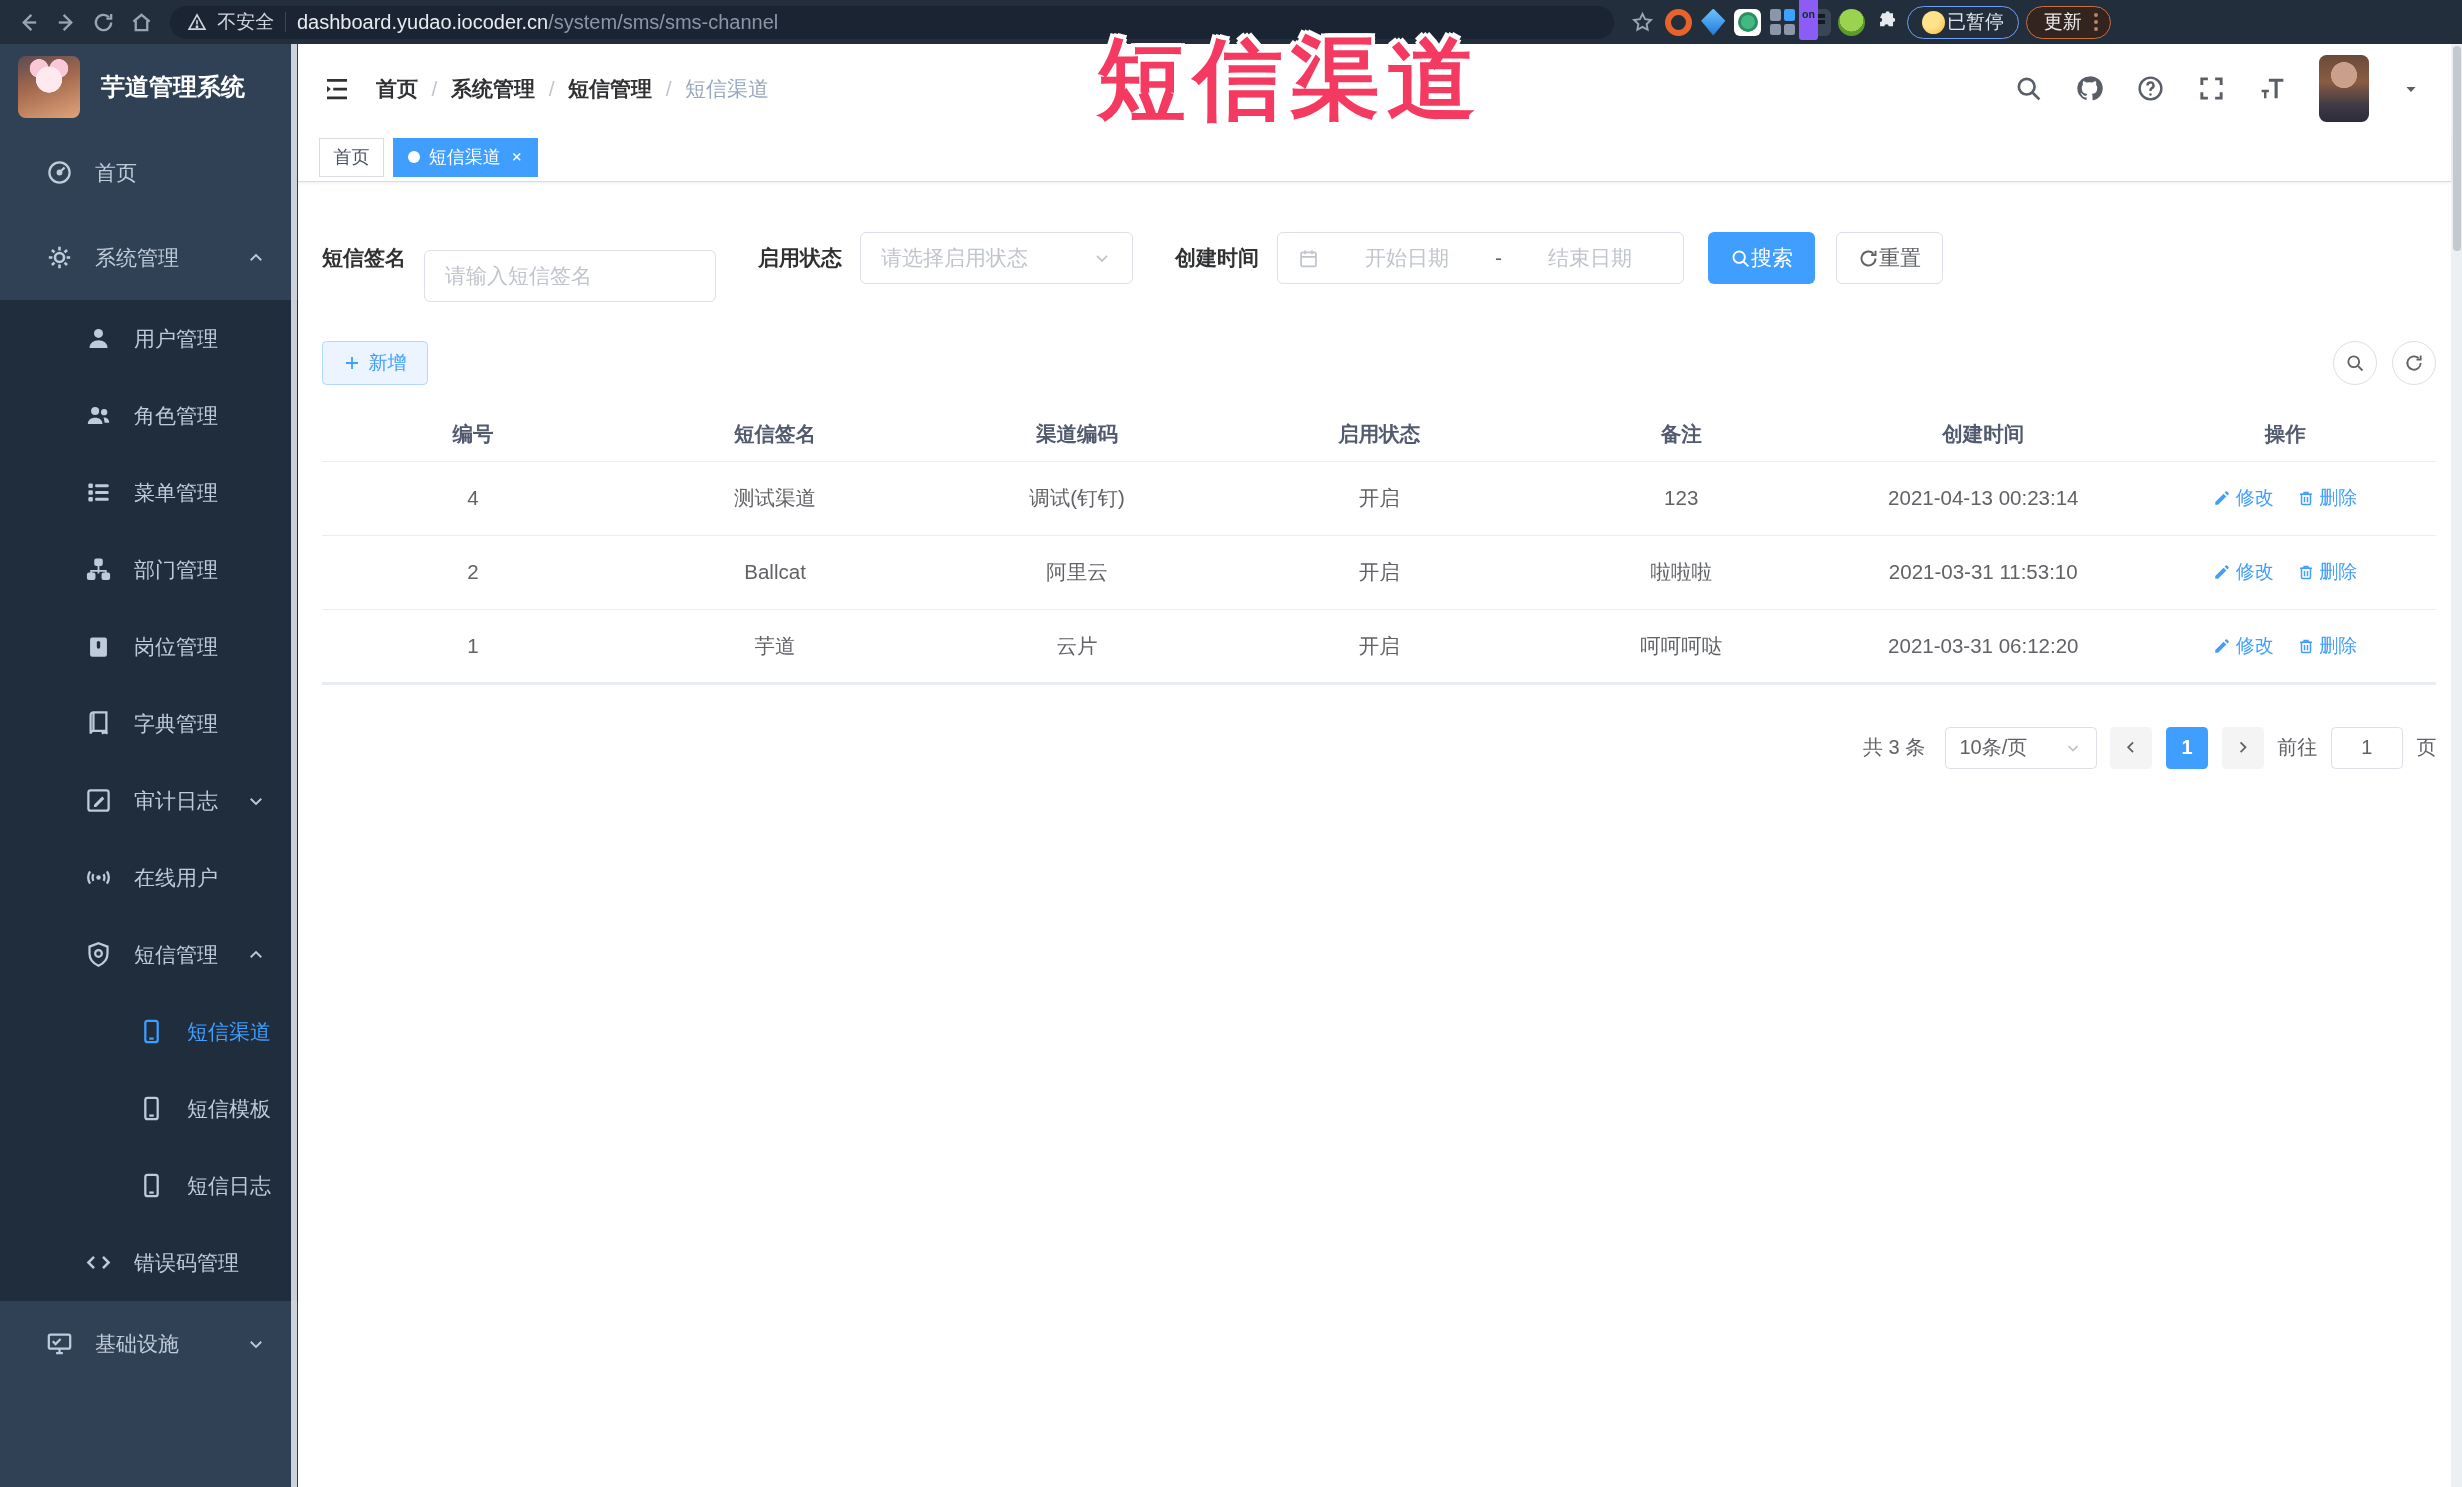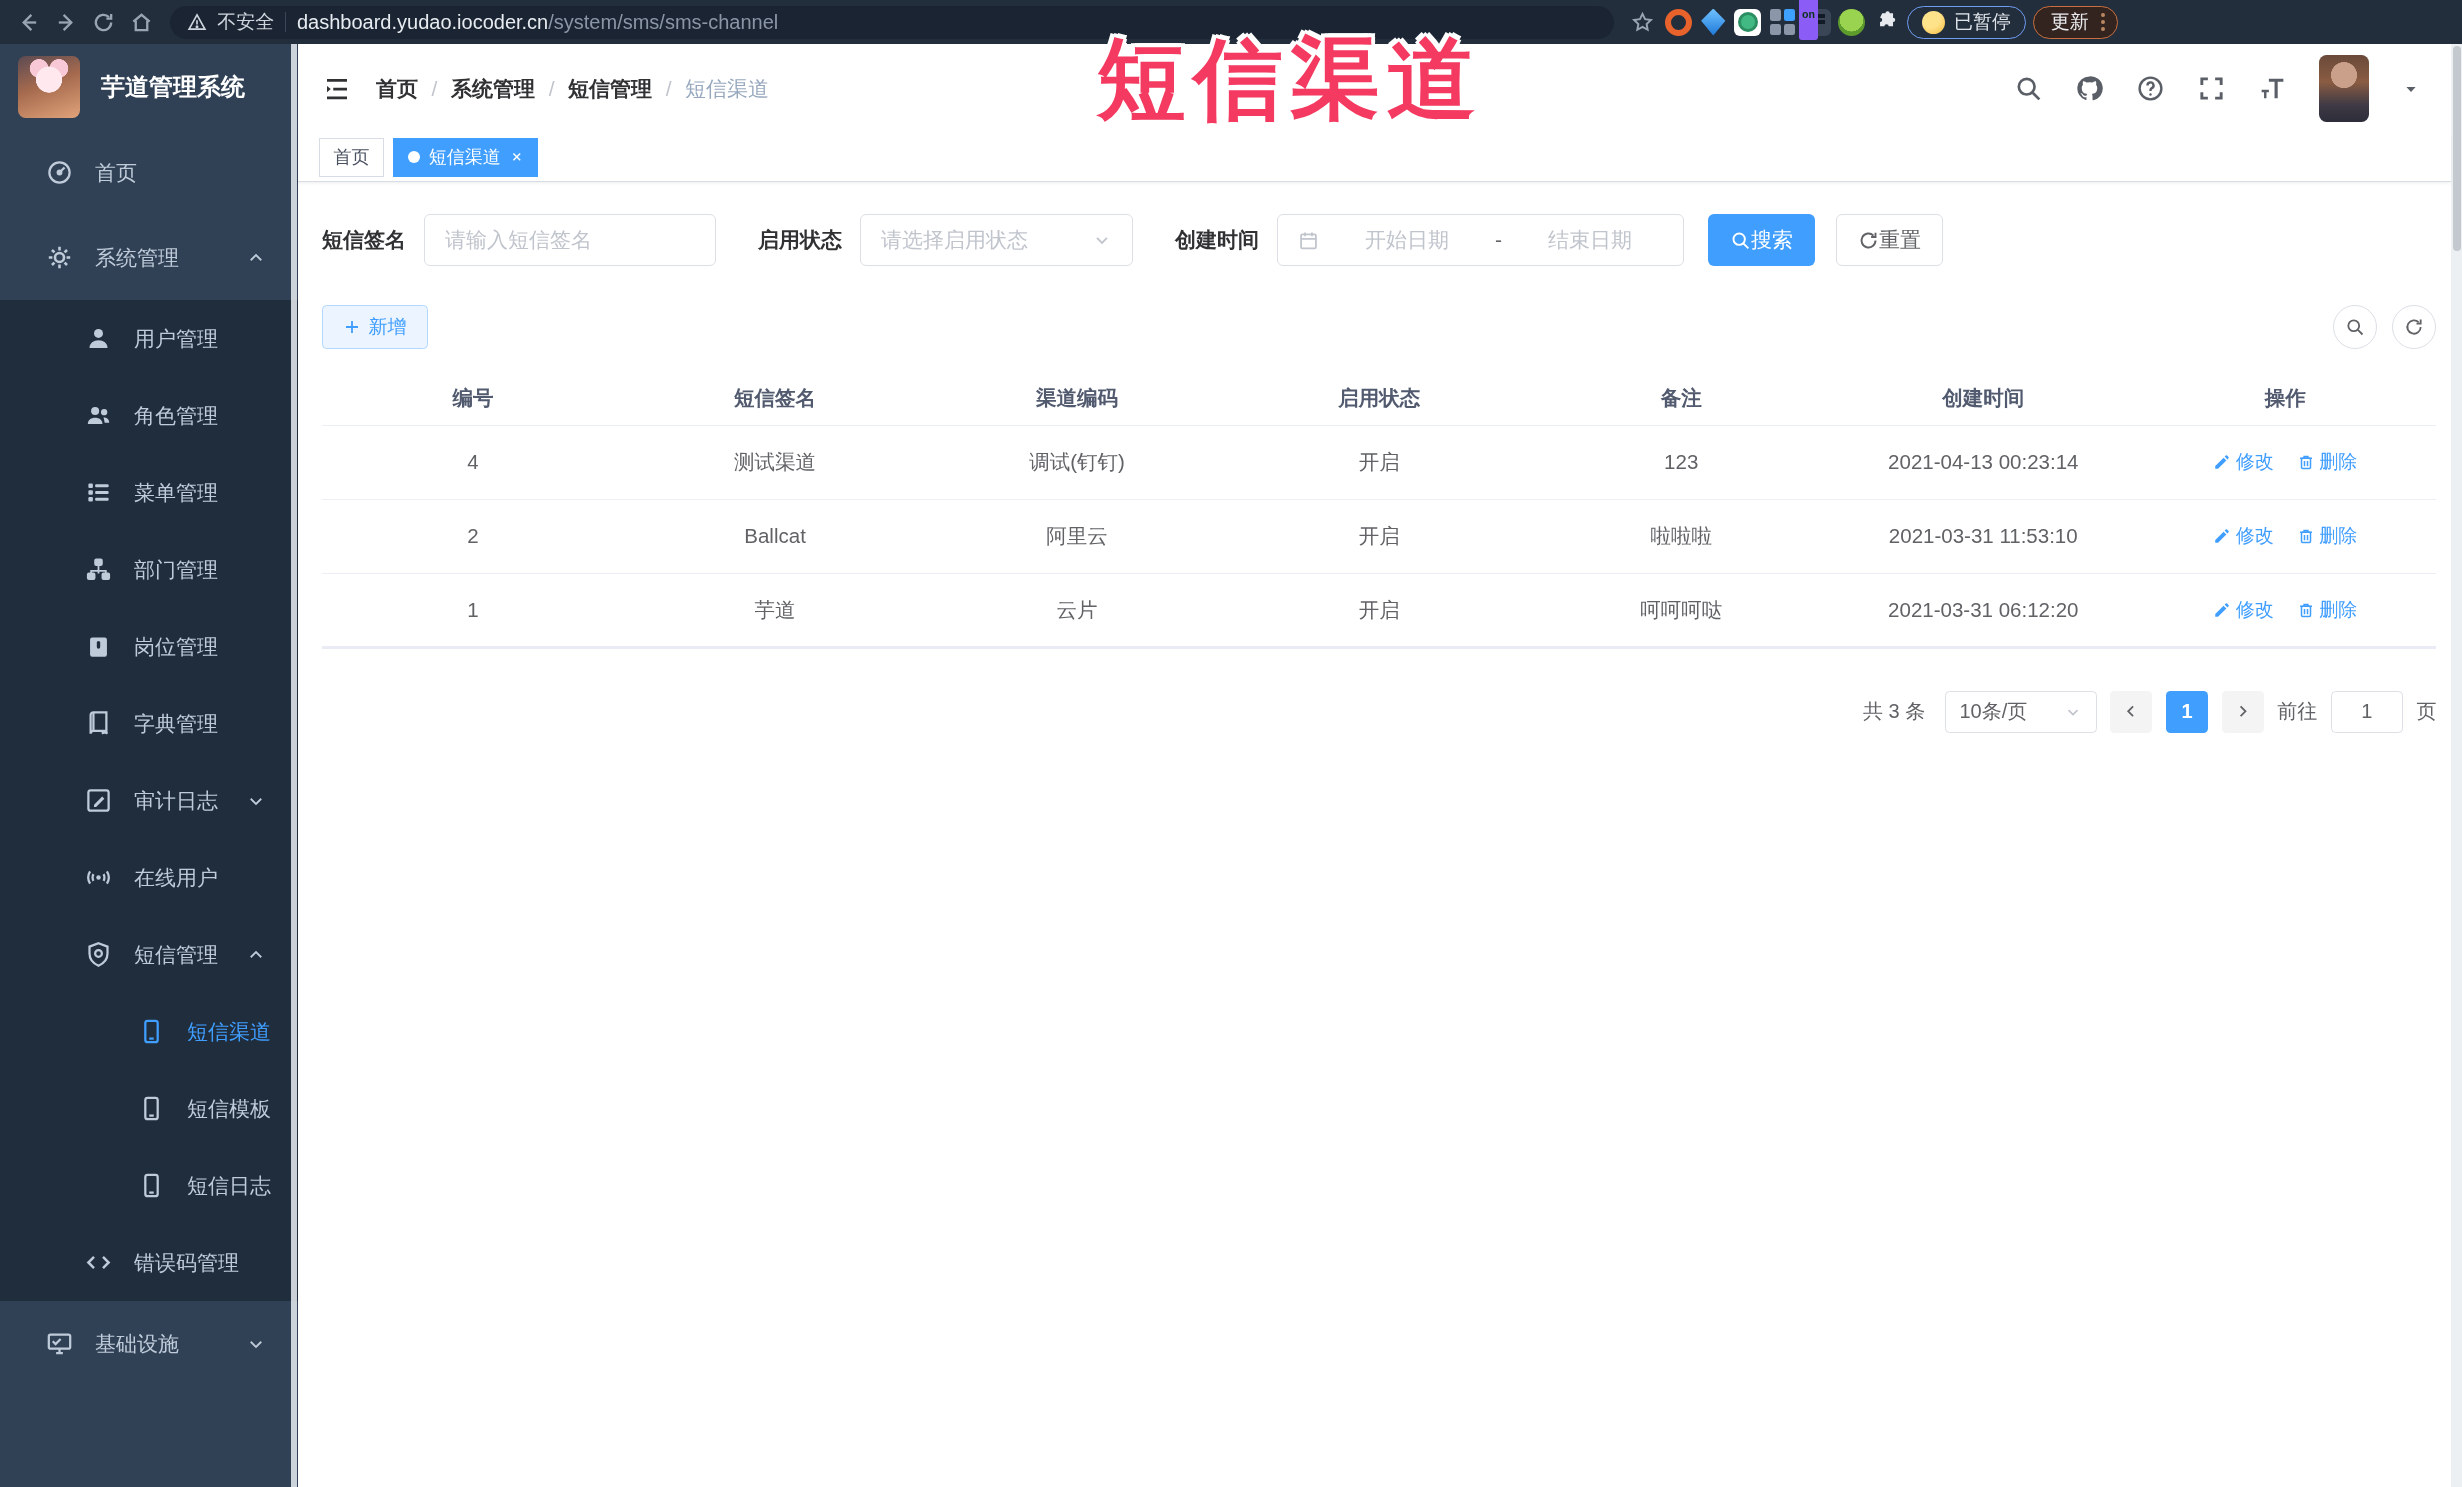--- a/index.html
+++ b/index.html
@@ -29,21 +29,21 @@
   .ext-grid i { width:11.4px; height:11.4px; background:#8b97a8; border-radius:2.3px; }
   .ext-grid i.blue { background:#3ea0ff; }
   .ext-kbd { background:#3a4556; display:flex; align-items:center; justify-content:center; }
   .ext-kbd .bar { width:16.7px; height:3.8px; background:#121a26; box-shadow:0 -6px 0 #121a26; }
   .on-badge { position:absolute; left:-4.5px; bottom:-4.5px; background:#8b5cf6; color:#0b3317;
     font-size:10.6px; font-weight:bold; padding:19px 3px; border-radius:3px; line-height:1.2; }
   .ext-bug { background:radial-gradient(circle at 50% 40%,#9ad34f 0 55%,#5d9b2d 56% 100%); border-radius:50%; }
   .ext-puzzle { color:#e6eaee; display:flex; align-items:center; justify-content:center; background:transparent; }
   .ext-puzzle svg { width:26px; height:26px; }
   .pause-pill { height:33px; border:1.5px solid #6f9df2; border-radius:16.7px; display:flex;
-    align-items:center; gap:9px; padding:0 13.6px; flex:0 0 auto; }
+    align-items:center; gap:2px; padding:0 13.6px; flex:0 0 auto; }
   .emoji-face { width:23px; height:23px; border-radius:50%;
     background:radial-gradient(circle at 35% 30%,#ffe38a 0 45%,#f6b73c 100%); position:relative; }
   .pause-label { color:#dfe4ea; font-size:19px; }
   .update-btn { height:33px; border:1.5px solid #c96f3e; background:#33241f; border-radius:16.7px;
     display:flex; align-items:center; gap:12px; padding:0 12px 0 16.7px; flex:0 0 auto; }
   .update-label { color:#e8eaed; font-size:19px;font-family:Liberation Mono, monospace; }
   .kebab { display:flex; flex-direction:column; gap:3px; }
   .kebab i { width:3.8px; height:3.8px; border-radius:50%; background:#b8865f; }
 
   
@@ -104,21 +104,21 @@
   .tab .close svg { width:13.6px; height:13.6px; }
 
   .content { position:absolute; left:298px; top:182px; right:10.6px; bottom:0; background:#fff;
     padding:32px 15px 0 24px; }
 
   
   .filter-row { display:flex; align-items:center; font-size:21px; }
   .f-label { font-weight:bold; color:#303133; margin-right:18px; white-space:nowrap; }
   .f-box { height:52px; border:0.8px solid #dcdfe6; border-radius:6px; background:#fff;
     display:flex; align-items:center; padding:0 20px; color:#c0c4cc; font-size:21px; }
-  .f-input { width:292px; }
+  .f-input { width:292px;margin-top:36px; }
   .f-input input { border:none; outline:none; width:100%; font-size:21px; color:#606266;
     font-family:inherit; }
   .f-input input::placeholder { color:#c0c4cc; }
   .f-select { width:273px; justify-content:space-between; }
   .f-select svg { width:20px; height:20px; color:#c0c4cc; }
   .f-date { width:407px; gap:15px; }
   .f-date svg { width:21px; height:21px; color:#c0c4cc; flex:0 0 auto; }
   .f-date .ph { flex:1; text-align:center; }
   .f-date .dsep { color:#606266; }
   .gap56 { width:42px; flex:0 0 auto; }

